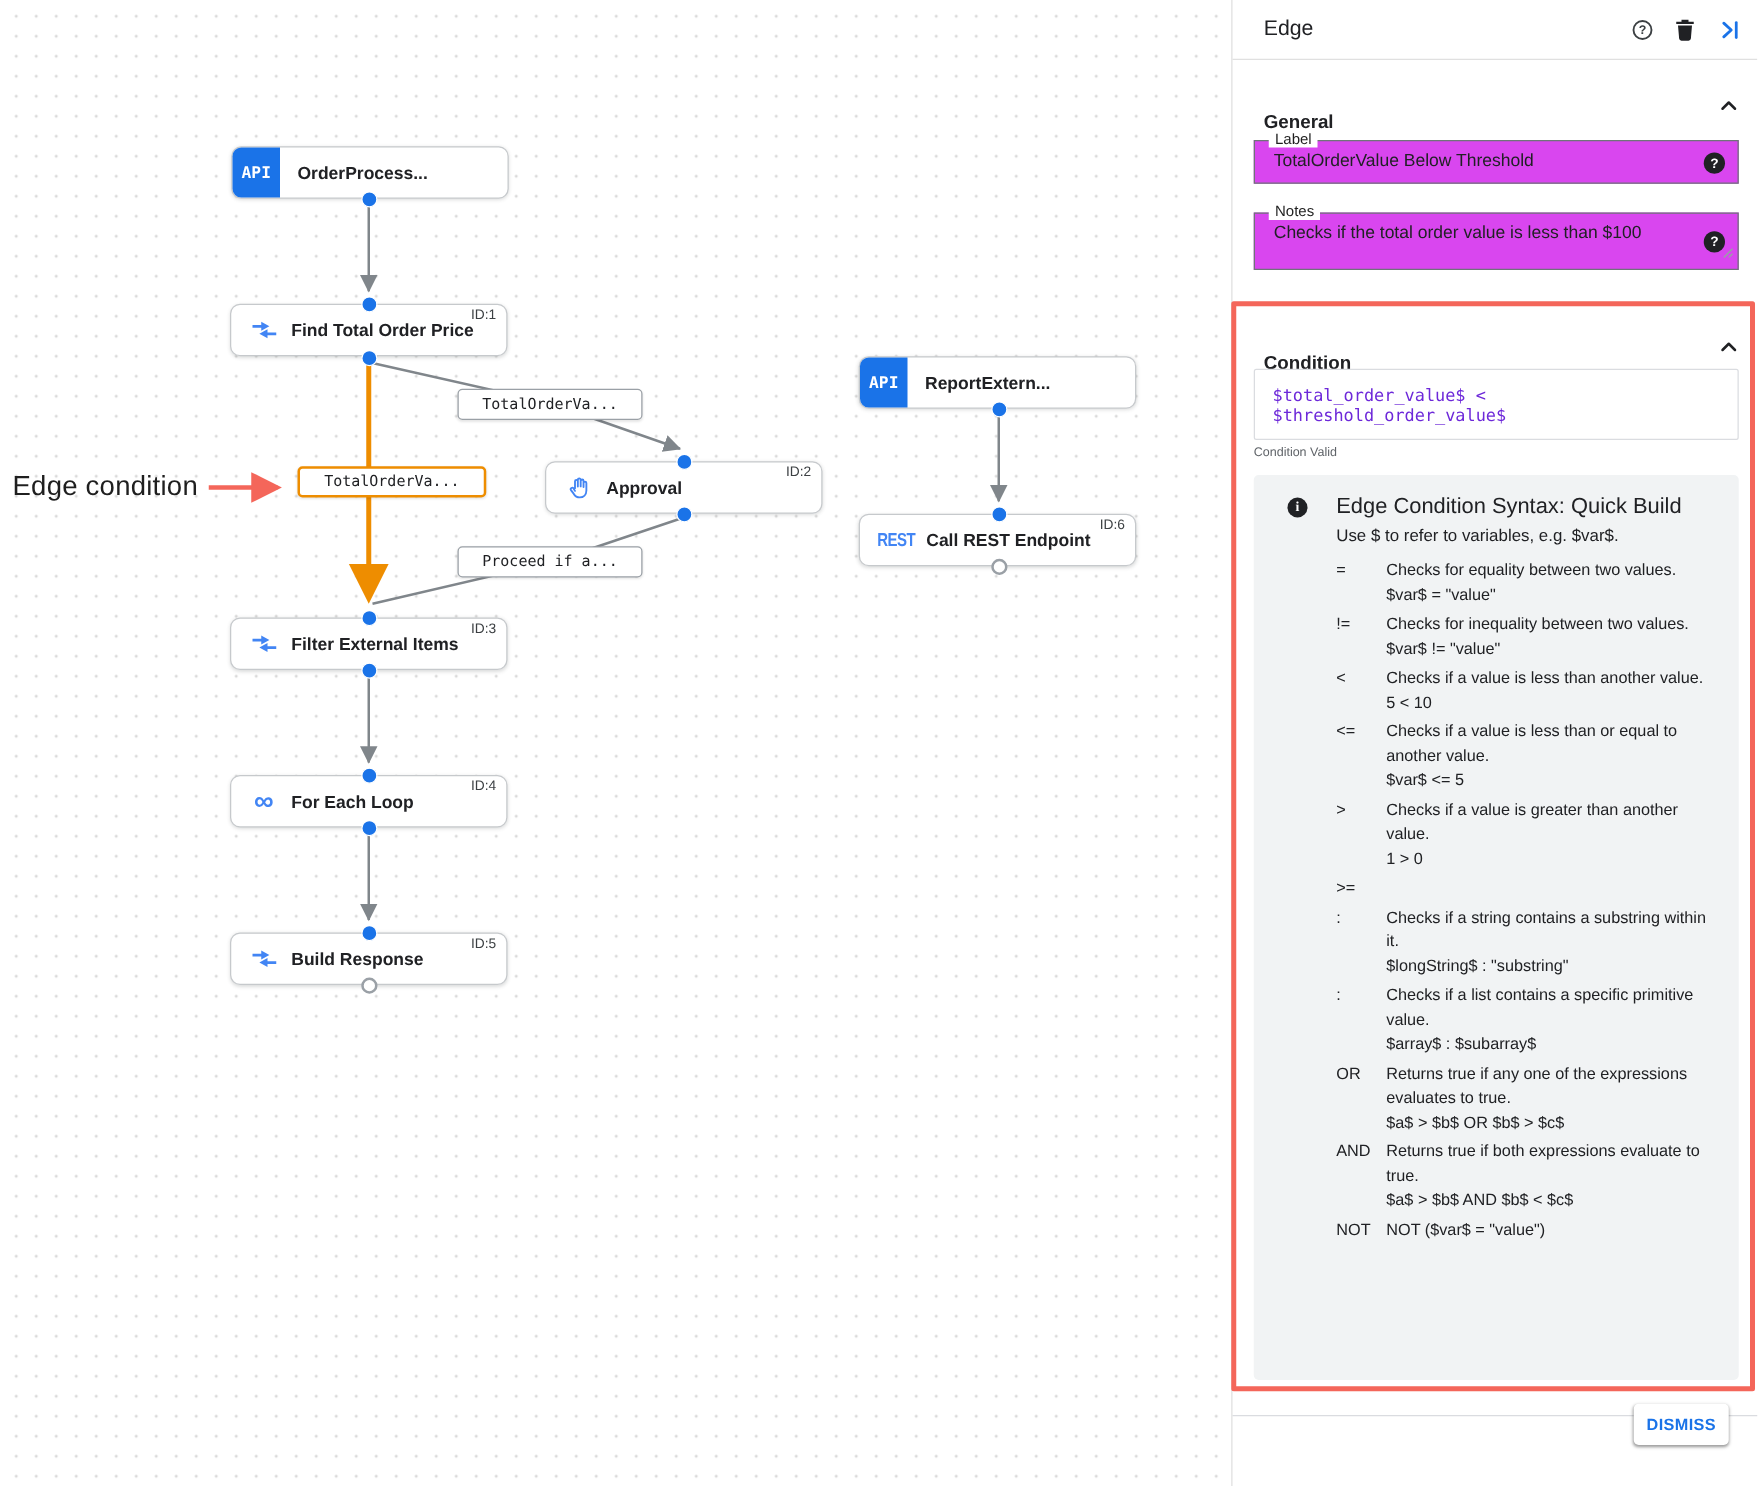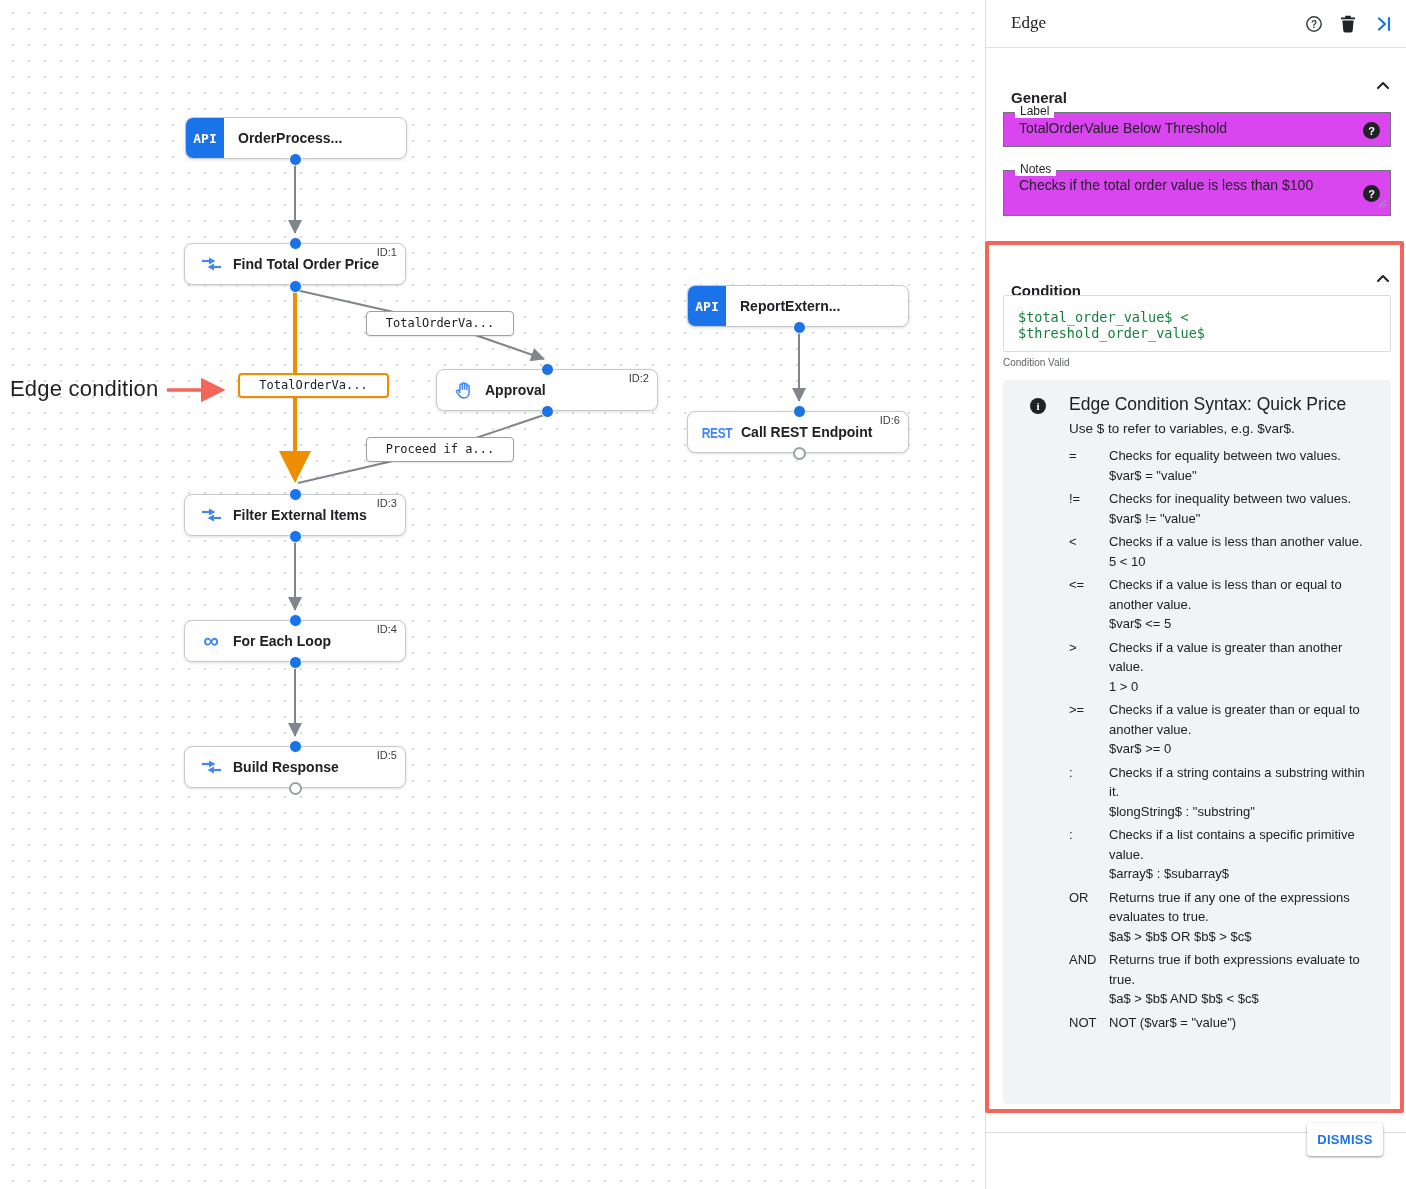--- a/index.html
+++ b/index.html
@@ -33,36 +33,36 @@
     box-shadow:0 1px 2px rgba(0,0,0,.10); }
   .edge-label.hl { border:2px solid #EE8D00; line-height:21px; }
 
   #annot-text { position:absolute; left:10px; top:376px; font-size:22px; font-weight:500; color:#1f1f1f; letter-spacing:.2px; }
   #annot-box { position:absolute; left:985px; top:241px; width:419px; height:872px;
     border:4px solid #F4665A; border-radius:2px; pointer-events:none; z-index:5; }
 
   
   #panel { position:absolute; left:985px; top:0; width:421px; height:1189px; background:#fff; border-left:1px solid #e0e0e0; }
   #panel-header { position:absolute; left:0; top:0; width:100%; height:48px; border-bottom:1px solid #e0e0e0; }
-  #panel-title { position:absolute; left:25px; top:13px; font-size:17px; font-weight:500; color:#202124;font-family:Liberation Serif, serif; }
+  #panel-title { position:absolute; left:25px; top:13px; font-size:17px; font-weight:500; color:#202124; }
   .hicon { position:absolute; top:14px; width:20px; height:20px; display:flex; align-items:center; justify-content:center; cursor:pointer; }
 
   .sec-head { position:absolute; left:25px; font-size:15px; font-weight:700; color:#202124;margin-top:18px; }
   .chev { position:absolute; width:14px; height:10px; }
 
   .mfield { position:absolute; left:17px; width:388px; border:1px solid #6f7479; border-radius:0; background:#d946ef; }
   .mlegend { position:absolute; top:-9px; left:11px; background:#fff; padding:0 5px; font-size:12px; font-weight:500; color:#1f1f1f; }
   .mfield input, .mfield textarea { border:none; outline:none; background:transparent; resize:none;
     font-family:"Liberation Sans", sans-serif; font-size:14px; color:#202124; }
   .qmark { position:absolute; width:17px; height:17px; border-radius:50%; background:#202124; color:#fff;
     font-size:11px; font-weight:700; display:flex; align-items:center; justify-content:center; }
   .resize-h { position:absolute; right:3px; bottom:3px; }
 
   #cond-box { position:absolute; left:17px; top:295px; width:388px; height:57px; border:1px solid #dadce0;
-    border-radius:2px; padding:13px 14px; font-family:"DejaVu Sans Mono", monospace; font-size:13.5px; color:#15803d; }
+    border-radius:2px; padding:13px 14px; font-family:"DejaVu Sans Mono", monospace; font-size:13.5px; color:#6d28d9; }
   #cond-status { position:absolute; left:17px; top:357px; font-size:10px; color:#5f6368; }
 
   #guide { position:absolute; left:17px; top:380px; width:388px; height:724px; background:#f1f3f4;
     border-radius:4px; padding:14px 14px 10px 66px; overflow:hidden; }
   #guide-title { font-size:17.5px; font-weight:400; color:#202124; margin-bottom:6px; }
   #guide-intro { font-size:13.5px; color:#202124; margin-bottom:10px; }
   .info-i { position:absolute; left:27px; top:18px; width:16px; height:16px; border-radius:50%; background:#202124;
     color:#fff; font-size:11px; font-weight:700; display:flex; align-items:center; justify-content:center; font-family:"Liberation Serif", serif; }
   .g-entry { display:flex; margin-bottom:4px; font-size:13px; line-height:19.5px; }
   .g-op { width:40px; flex:none; color:#202124; }
@@ -254,21 +254,21 @@
       <svg width="14" height="10" viewBox="0 0 14 10">
           <path d="M2 8 L7 3 L12 8" fill="none" stroke="#202124" stroke-width="2" stroke-linecap="round" stroke-linejoin="round"></path>
         </svg>
     </span>
 
     <div id="cond-box">$total_order_value$ &lt; $threshold_order_value$</div>
     <div id="cond-status">Condition Valid</div>
 
     <div id="guide">
       <span class="info-i">i</span>
-      <div id="guide-title">Edge Condition Syntax: Quick Price</div>
+      <div id="guide-title">Edge Condition Syntax: Quick Build</div>
       <div id="guide-intro">Use $ to refer to variables, e.g. $var$.</div>
       <div id="guide-list">
   <div class="g-entry">
     <div class="g-op">=</div>
     <div class="g-desc">
       <div>Checks for equality between two values.</div>
       <div>$var$ = "value"</div>
     </div>
   </div>
 
@@ -299,24 +299,20 @@
   <div class="g-entry">
     <div class="g-op">&gt;</div>
     <div class="g-desc">
       <div>Checks if a value is greater than another value.</div>
       <div>1 &gt; 0</div>
     </div>
   </div>
 
   <div class="g-entry">
     <div class="g-op">&gt;=</div>
-    <div class="g-desc">
-      <div>Checks if a value is greater than or equal to another value.</div>
-      <div>$var$ &gt;= 0</div>
-    </div>
   </div>
 
   <div class="g-entry">
     <div class="g-op">:</div>
     <div class="g-desc">
       <div>Checks if a string contains a substring within it.</div>
       <div>$longString$ : "substring"</div>
     </div>
   </div>
 

